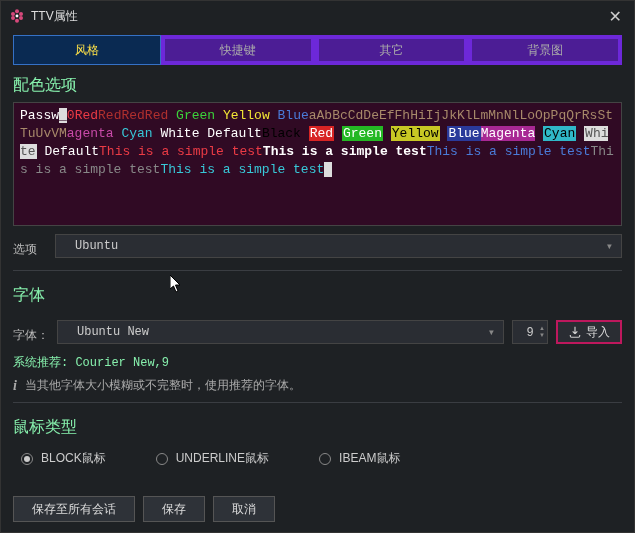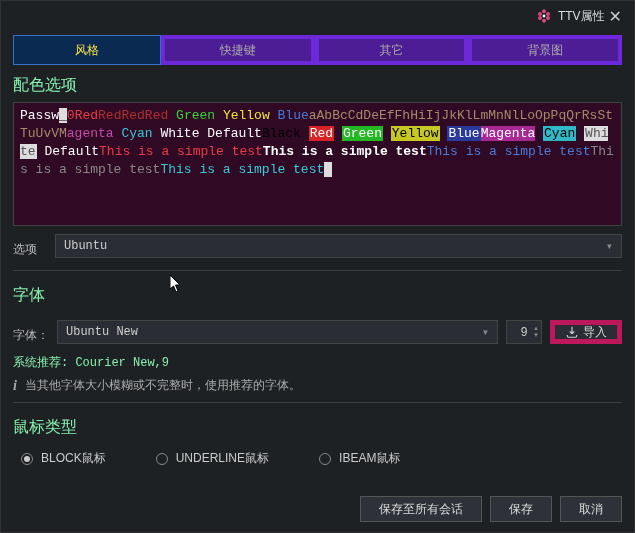--- a/index.html
+++ b/index.html
@@ -1,43 +1,43 @@
 <!DOCTYPE html>
 <html><head>
 <meta charset="utf-8">
 <style>
 *{margin:0;padding:0;box-sizing:border-box;font-family:"Microsoft YaHei",sans-serif}
 body{background:#1e2124;color:#c8c8c8;font-size:12px;width:635px;height:533px;overflow:hidden}
 .window{width:635px;height:533px;display:flex;flex-direction:column;border:1px solid #333}
-.titlebar{height:30px;display:flex;align-items:center;padding:0 8px;justify-content:flex-end}
+.titlebar{height:30px;display:flex;align-items:center;padding:0 8px;justify-content:space-between}
 .titlebar-left{display:flex;align-items:center;gap:6px}
 .flower{width:16px;height:16px}
 .title-text{color:#ddd;font-size:12px}
 .close-btn{font-size:16px;color:#ccc;cursor:pointer;padding:0 4px}
 .tabs{display:flex;height:30px;margin:4px 12px 0 12px;gap:0}
 .tab{flex:1;display:flex;align-items:center;justify-content:center;border:4px solid #6d28d9;background:#4c1d95;color:#aaa;cursor:pointer;font-size:12px}
 .tab.active{background:#0a2a52;border:1px solid #3571c6;color:#fde047}
 .section-label{padding:10px 12px 6px;color:#86efac;font-size:16px}
 .preview{margin:0 12px;background:#300a24;border:1px solid #444;height:124px;padding:4px 6px;font-family:"Courier New",monospace;font-size:13px;line-height:18px;overflow:hidden;word-break:break-all}
 .preview span{font-family:"Courier New",monospace}
 .row{display:flex;align-items:flex-end;padding:8px 12px;gap:8px}
 .label{color:#bbb;font-size:12px;min-width:34px}
-.select{flex:1;background:#2a2d33;border:1px solid #444;color:#ccc;height:24px;display:flex;align-items:center;padding:0 8px;position:relative;font-family:"Courier New",monospace;font-size:12px}
+.select{flex:1;background:#2a2d33;border:1px solid #444;color:#ccc;height:24px;display:flex;align-items:center;padding:0 19px;position:relative;font-family:"Courier New",monospace;font-size:12px}
 .select::after{content:"▾";position:absolute;right:8px;color:#888}
 .spin{width:36px;background:#2a2d33;border:1px solid #444;color:#ccc;height:24px;display:flex;align-items:center;justify-content:center;position:relative;font-size:12px}
 .spin-arrows{position:absolute;right:2px;display:flex;flex-direction:column;font-size:6px;color:#888;line-height:7px}
-.import-btn{background:#2a2d33;border:5px solid #be185d;color:#ddd;height:24px;padding:0 10px;display:flex;align-items:center;gap:4px;cursor:pointer;font-size:12px}
+.import-btn{background:#2a2d33;border:2px solid #be185d;color:#ddd;height:24px;padding:0 10px;display:flex;align-items:center;gap:4px;cursor:pointer;font-size:12px}
 .hint{padding:2px 12px;color:#86efac;font-size:12px;font-family:"Courier New",monospace}
 .info-row{display:flex;align-items:center;padding:4px 12px;gap:8px;color:#aaa;font-size:12px}
 .info-icon{font-style:italic;font-family:serif;font-size:14px;font-weight:bold}
 .cursor-opts{display:flex;gap:50px;padding:6px 20px}
 .radio-opt{display:flex;align-items:center;gap:8px;font-size:12px;color:#ccc}
 .radio{width:12px;height:12px;border-radius:50%;border:1px solid #888;display:inline-flex;align-items:center;justify-content:center}
 .radio.checked::after{content:"";width:6px;height:6px;border-radius:50%;background:#ccc}
-.footer{margin-top:auto;padding:10px 12px;display:flex;justify-content:flex-end;gap:8px}
+.footer{margin-top:auto;padding:10px 12px;display:flex;justify-content:flex-start;gap:8px}
 .btn{background:#2e3238;border:1px solid #555;color:#ddd;height:26px;padding:0 18px;cursor:pointer;font-size:12px}
 .hr{border-top:1px solid #3a3d42;margin:4px 12px}
 
 .c-w{color:#fff}.c-r{color:#eb3b45}.c-dr{color:#b0302e}.c-g{color:#3bd23b}.c-y{color:#f2e635}.c-b{color:#4a7bd8}.c-da{color:#a7896a}.c-m{color:#c84aa8}.c-cy{color:#38c8d8}.c-blk{color:#000}.c-gr{color:#888}.c-bw{color:#fff;font-weight:bold}
 .bg-r{background:#d82424;color:#fff;padding:0 1px}.bg-g{background:#24b824;color:#fff;padding:0 1px}.bg-y{background:#c8c824;color:#000;padding:0 1px}.bg-b{background:#2a3a9a;color:#fff;padding:0 1px}.bg-m{background:#a82894;color:#fff}.bg-cy{background:#30b8c8;color:#000;padding:0 1px}.bg-w{background:#ddd;color:#555;padding:0 1px}
 .tcur{background:#ddd;color:#300a24}
 .cursor-arrow{position:absolute;left:170px;top:275px;pointer-events:none}
 </style>
 </head>
 <body>

